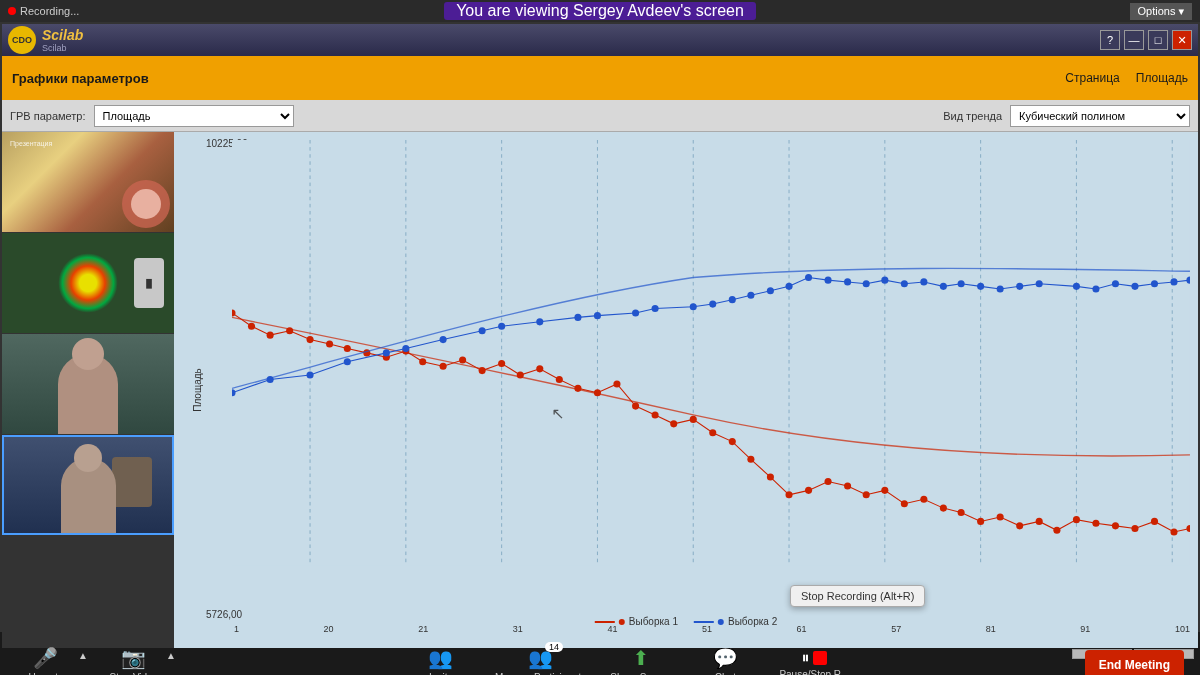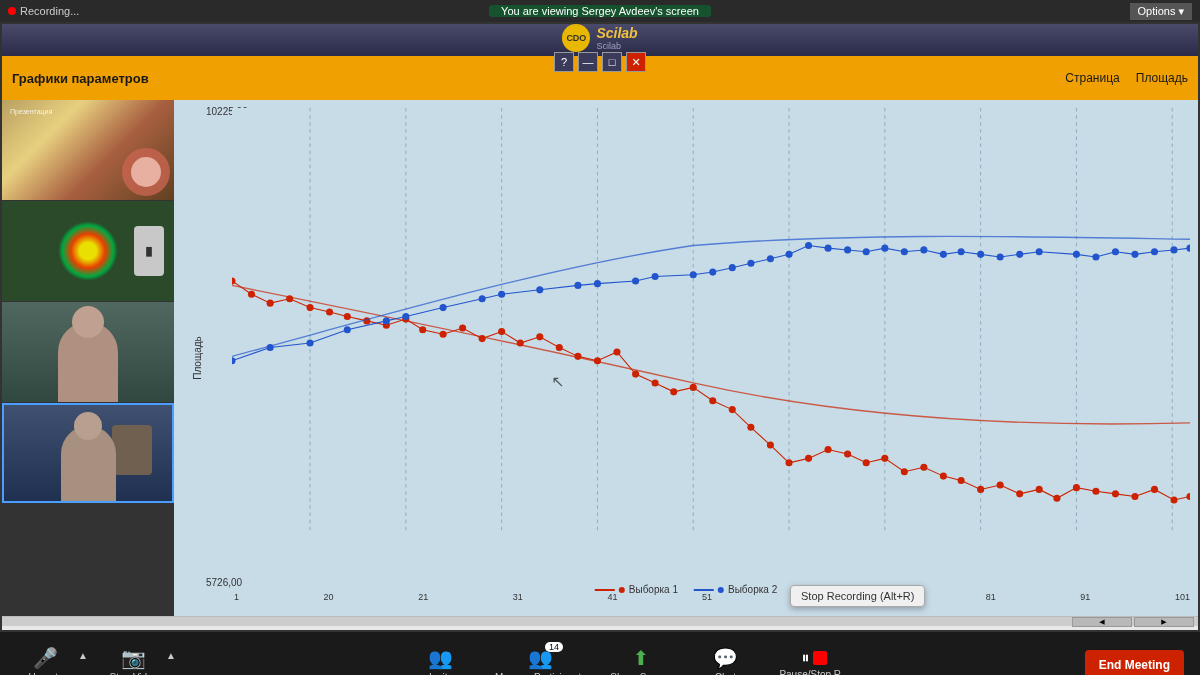--- a/index.html
+++ b/index.html
@@ -23,23 +23,23 @@
       gap: 4px;
       color: #ccc;
       font-size: 11px;
     }
     .rec-dot {
       width: 8px; height: 8px;
       background: red;
       border-radius: 50%;
     }
     .screen-share-notice {
-      background: #14532d;
+      background: #4c1d95;
       color: white;
-      font-size: 11px;
+      font-size: 16px;
       padding: 0 12px;
       border-radius: 3px;
     }
     .options-btn {
       position: absolute;
       right: 8px;
       background: #555;
       color: white;
       border: none;
       font-size: 11px;
@@ -59,21 +59,20 @@
     }
 
     
     .scilab-titlebar {
       height: 32px;
       background: linear-gradient(to bottom, #4a4a6a, #2a2a4a);
       display: flex;
       align-items: center;
       padding: 0 6px;
       justify-content: space-between;
-      flex-direction: column;
     }
     .scilab-logo {
       display: flex;
       align-items: center;
       gap: 6px;
     }
     .logo-circle {
       width: 28px; height: 28px;
       background: #e8b800;
       border-radius: 50%;
@@ -421,20 +420,31 @@
   </div>
 
   <div class="app-menubar">
     <span class="app-title">Графики параметров</span>
     <div class="app-menu-items">
       <span class="app-menu-item">Страница</span>
       <span class="app-menu-item">Площадь</span>
     </div>
   </div>
 
+  <div class="toolbar">
+    <span class="toolbar-label">ГРВ параметр:</span>
+    <select class="toolbar-select">
+      <option>Площадь</option>
+    </select>
+    <div class="toolbar-spacer"></div>
+    <span class="trend-label">Вид тренда</span>
+    <select class="trend-select">
+      <option>Кубический полином</option>
+    </select>
+  </div>
 
   <div class="main-content">
 
     <div class="video-panel">
 
       <div class="video-thumb video1">
         <div style="width:100%;height:100%;background:linear-gradient(135deg,#b8a060 0%,#e8d080 30%,#a86040 60%,#604020 100%);position:relative;">
           <div style="position:absolute;bottom:4px;right:4px;width:48px;height:48px;background:rgba(200,100,80,0.8);border-radius:50%;overflow:hidden;display:flex;align-items:center;justify-content:center;">
             <div style="width:30px;height:30px;background:#e8b0a0;border-radius:50%;"></div>
           </div>

